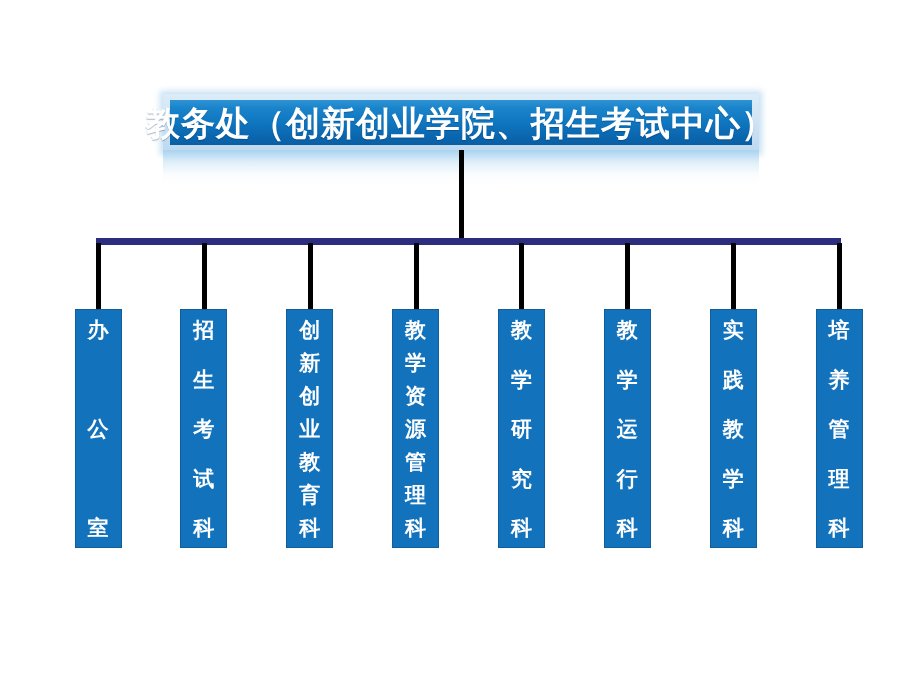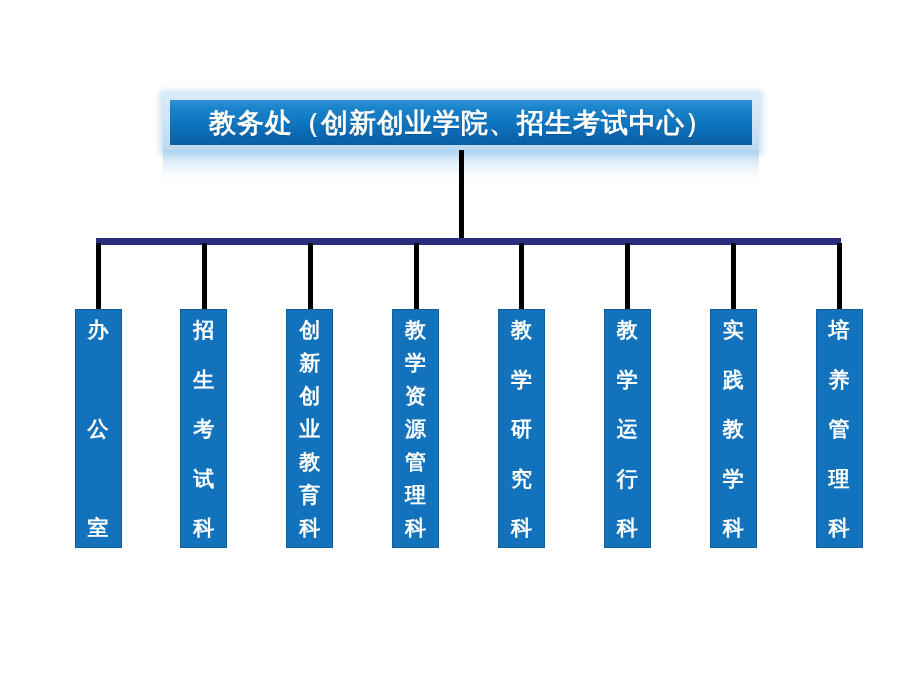--- a/index.html
+++ b/index.html
@@ -53,21 +53,21 @@
                 #0f76c0 50%,
                 #0a66ae 82%,
                 #0b5fa3 100%);
     display: flex;
     align-items: center;
     justify-content: center;
   }
   .root-title {
     color: #ffffff;
     font-family: "DejaVu Serif", "Liberation Serif", serif;
-    font-size: 27px;
+    font-size: 34px;
     font-weight: 700;
     letter-spacing: 1px;
     white-space: nowrap;
     line-height: 1;
     text-shadow: 0 1px 1px rgba(0, 40, 80, 0.35);
   }
 
   
   .root-underglow {
     position: absolute;

